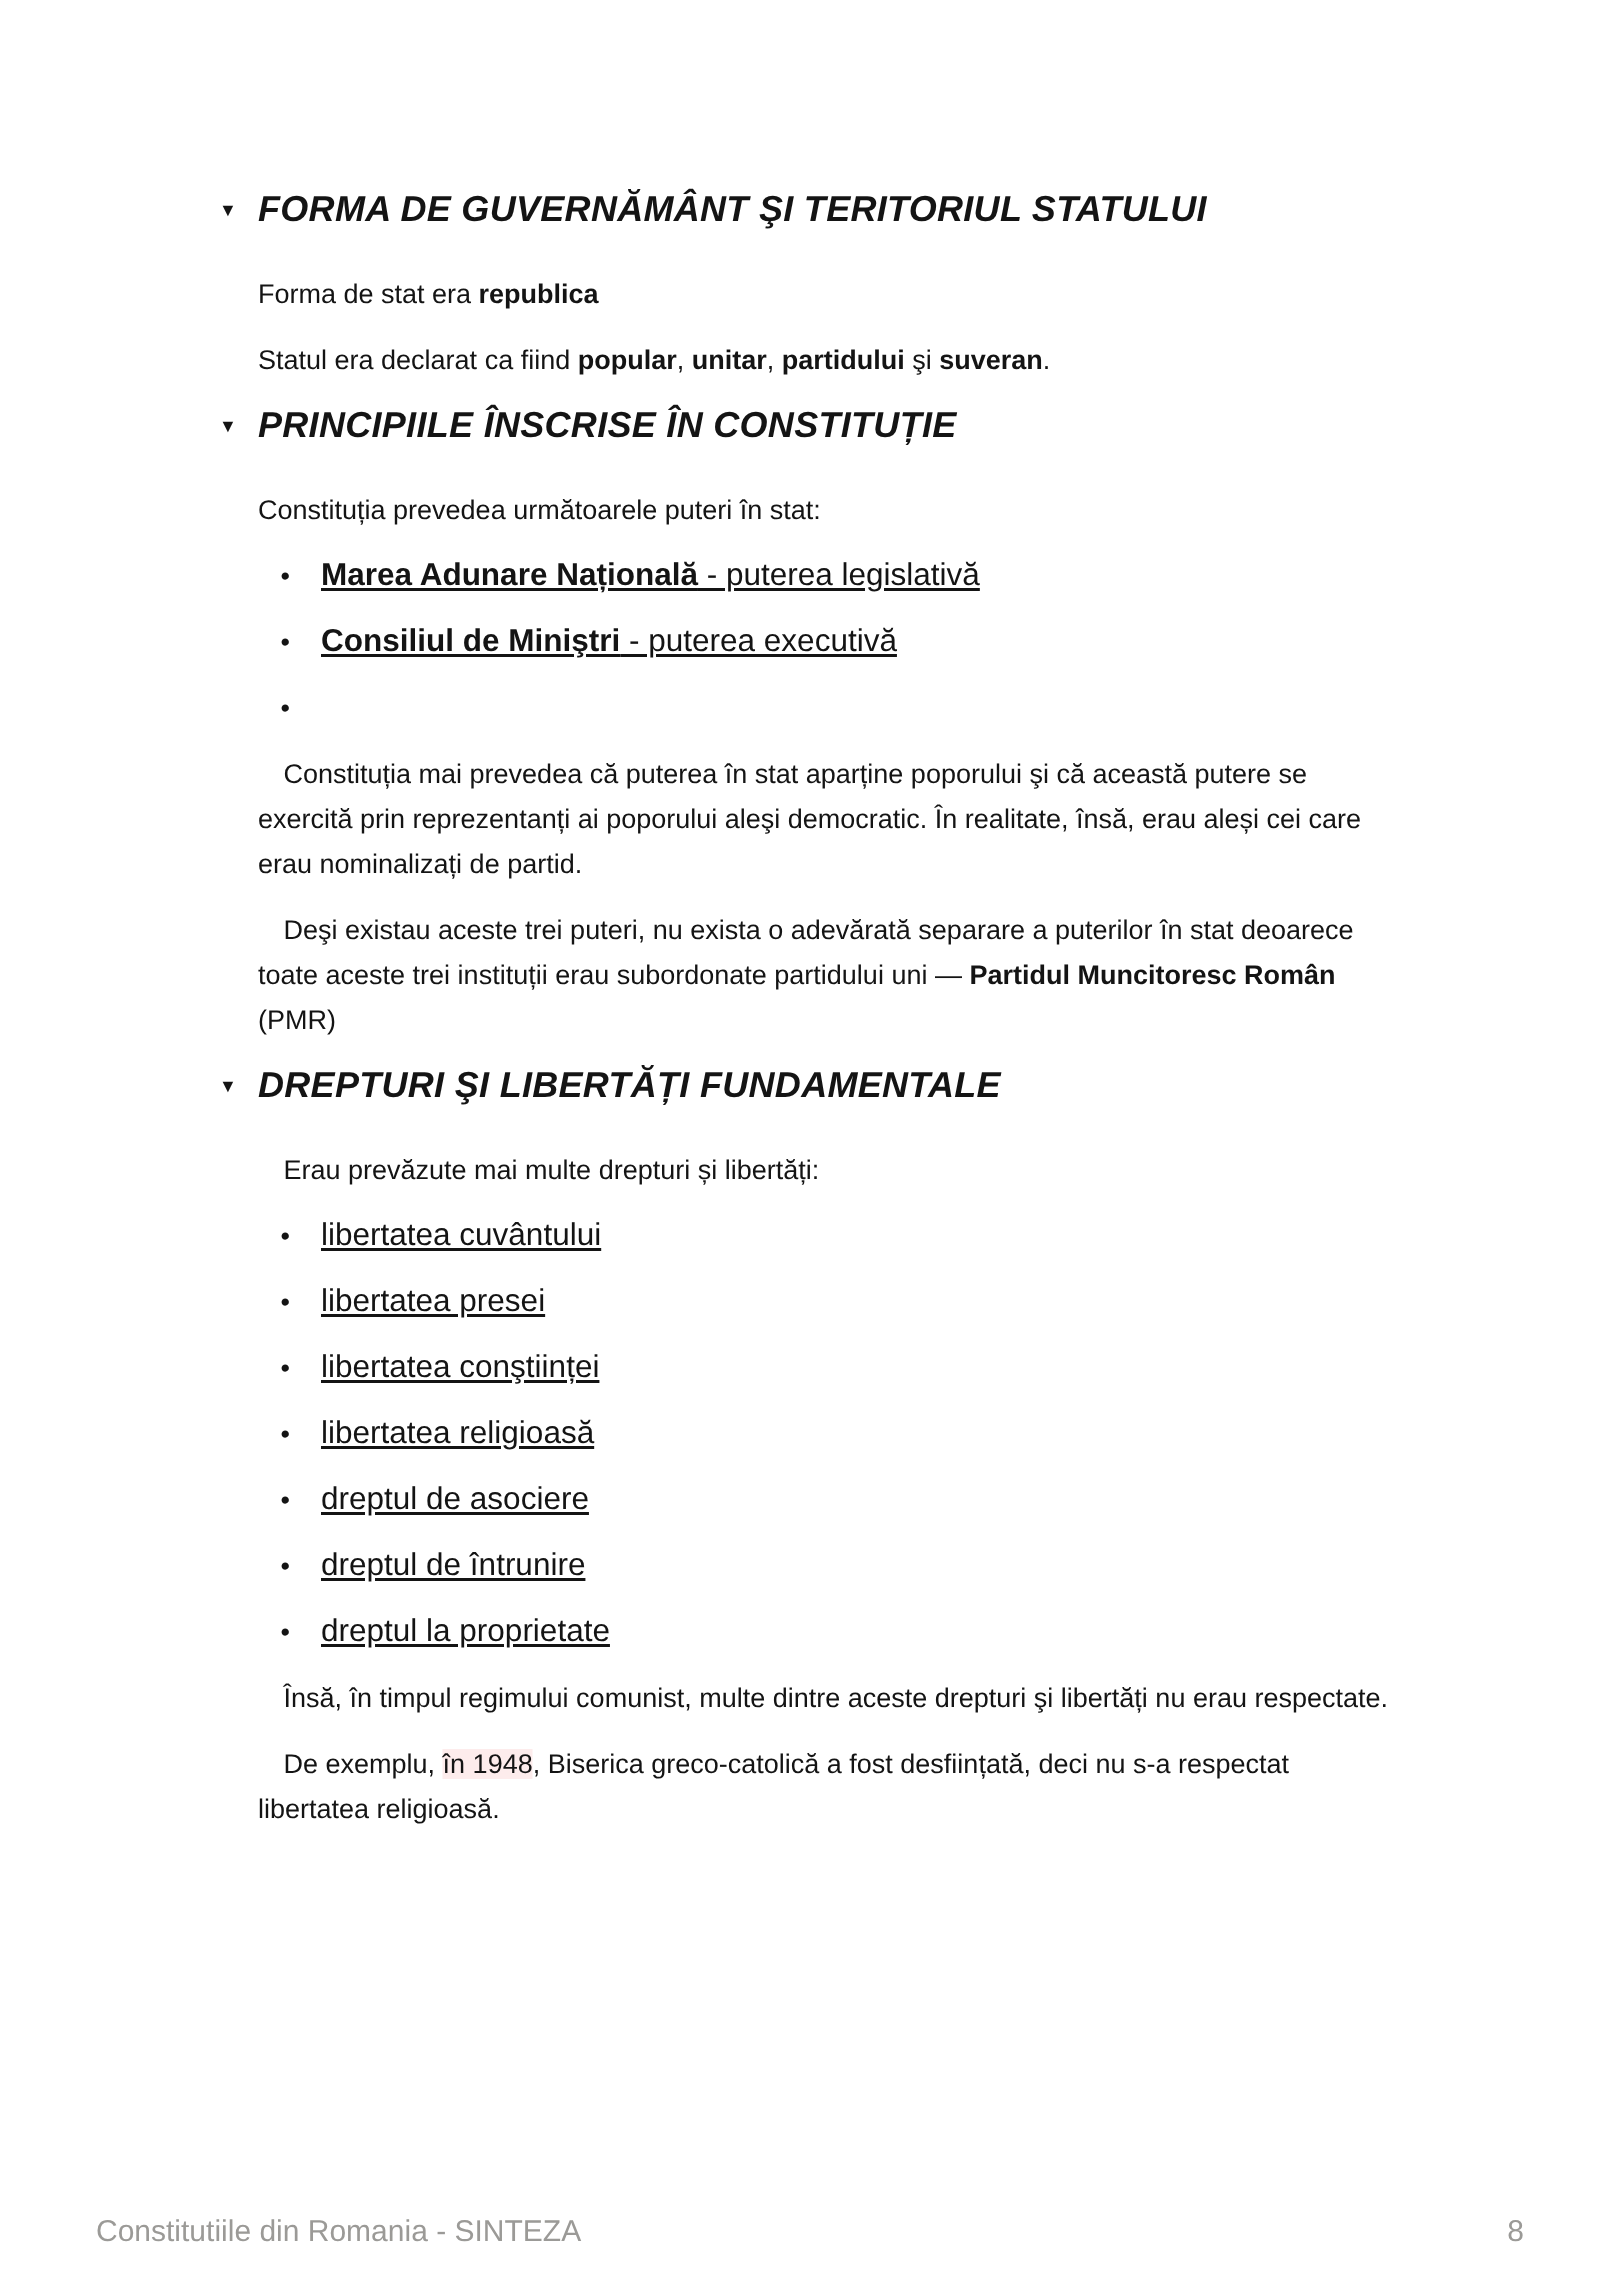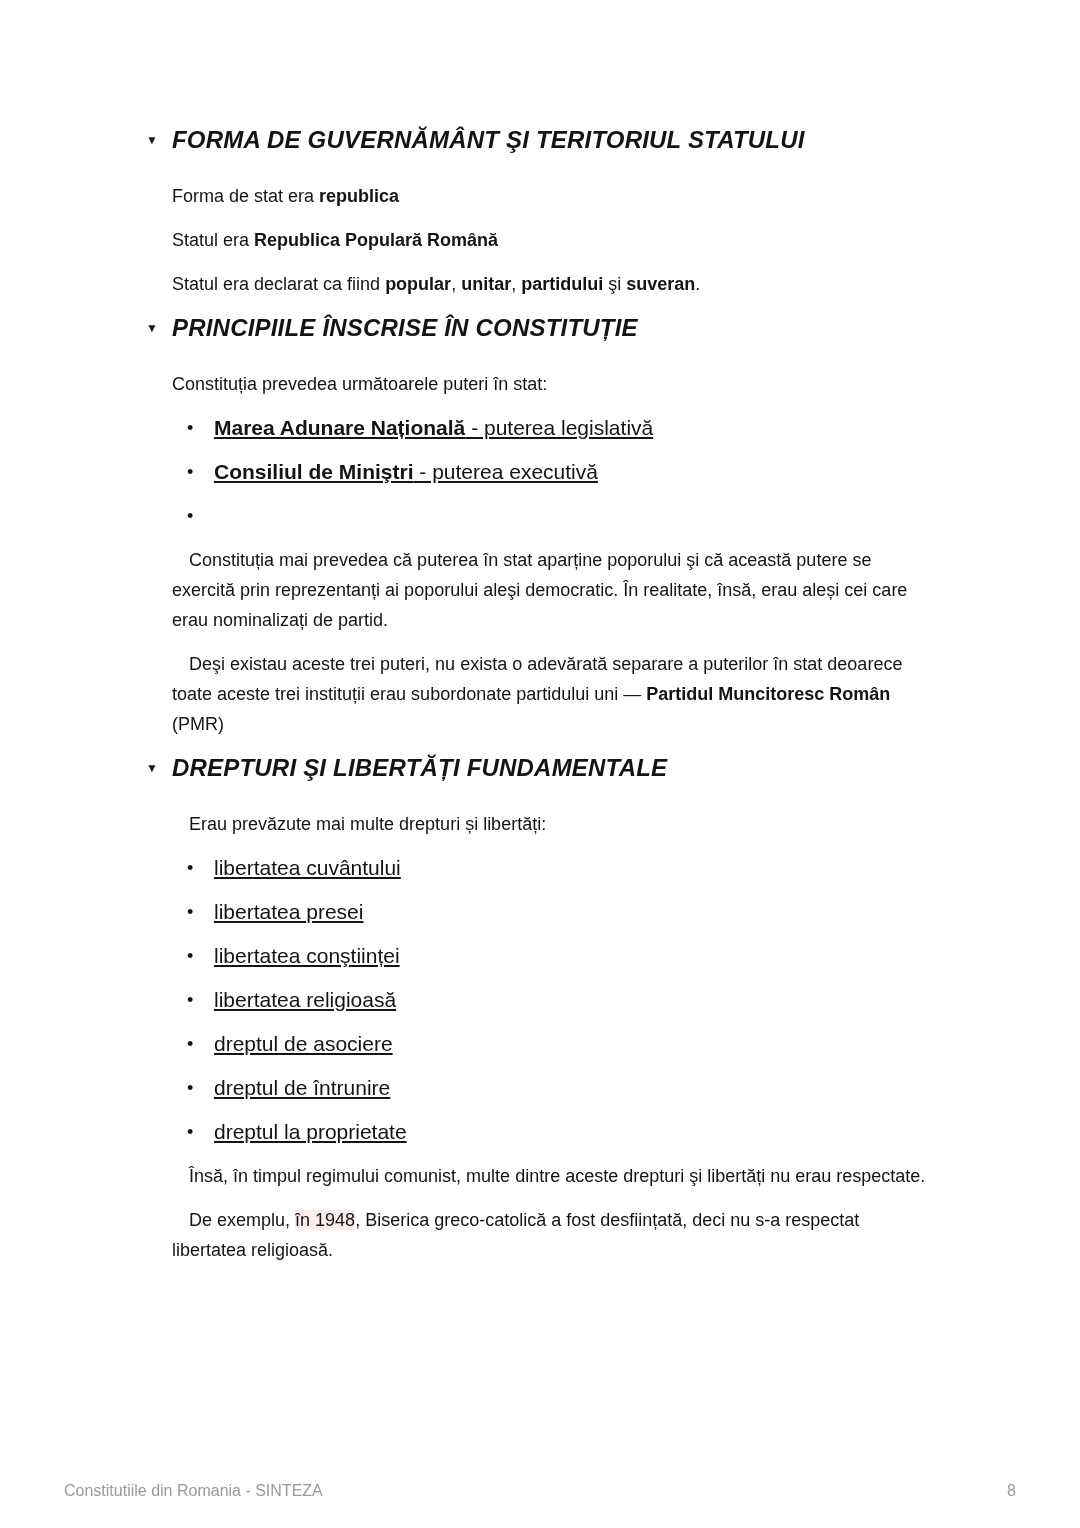--- a/index.html
+++ b/index.html
@@ -65,37 +65,36 @@
   .hl { background: var(--highlight, #fdecec); }
   .footer {
     position: absolute;
     left: 64px;
     right: 64px;
     bottom: 28px;
     display: flex;
     justify-content: space-between;
     align-items: baseline;
     color: #9b9a97;
-    font-size: 16px;
+    font-size: 20px;
   }
 </style>
 </head>
 <body>
 
 <div class="page">
   <div class="content">
 
     <section class="toggle-section">
       <div class="toggle-heading">
         <span class="arrow">▼</span>
         <span class="heading-text"><span>FORMA DE GUVERNĂMÂNT ŞI TERITORIUL STATULUI</span></span>
       </div>
       <div class="children">
         <p class="para"><span>Forma de stat era </span><span class="b">republica</span></p>
-        <p class="para"><span>Statul era </span><span class="b">Republica Populară Română</span></p>
         <p class="para"><span>Statul era declarat ca fiind </span><span class="b">popular</span><span>, </span><span class="b">unitar</span><span>, </span><span class="b">partidului</span><span> şi </span><span class="b">suveran</span><span>.</span></p>
       </div>
     </section>
 
     <section class="toggle-section">
       <div class="toggle-heading">
         <span class="arrow">▼</span>
         <span class="heading-text"><span>PRINCIPIILE ÎNSCRISE ÎN CONSTITUȚIE</span></span>
       </div>
       <div class="children">

